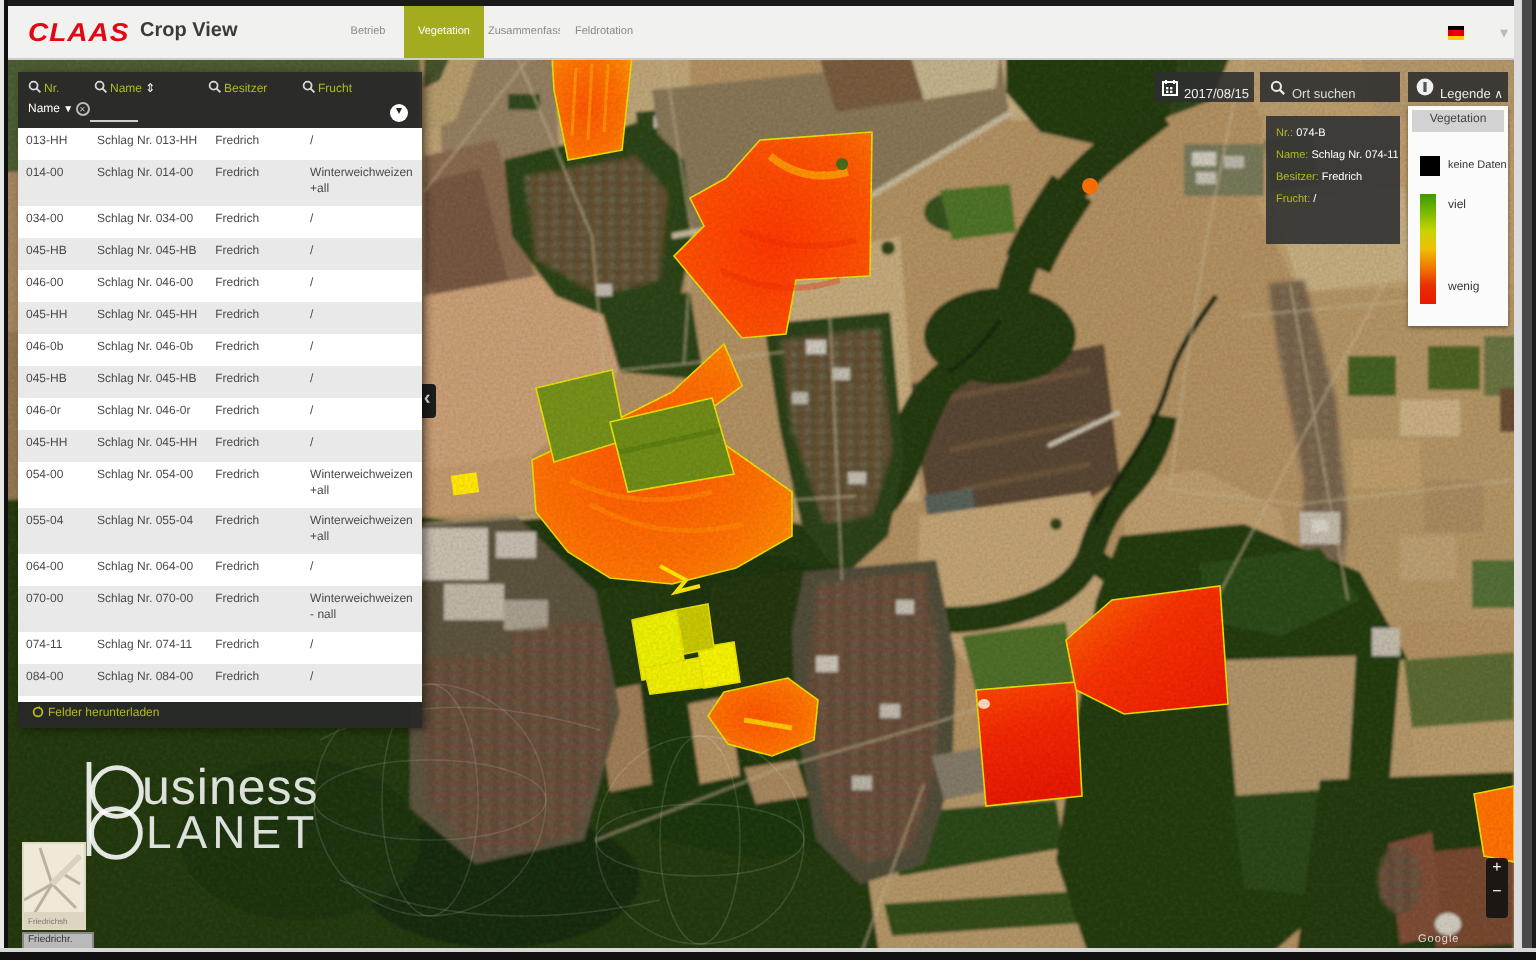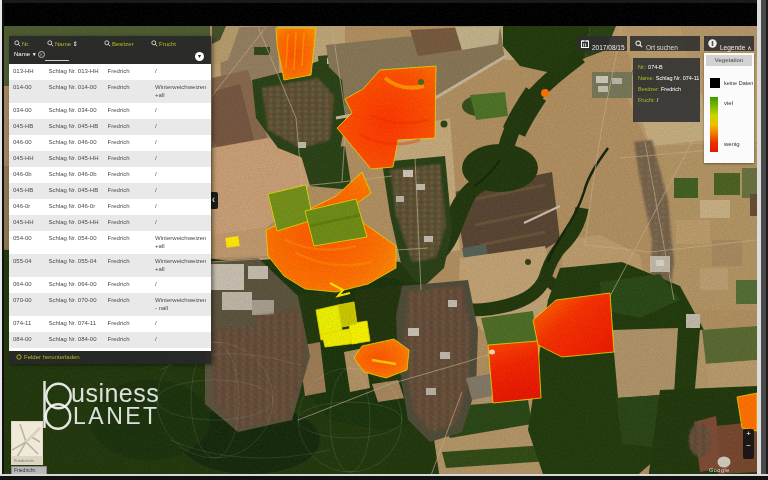--- a/index.html
+++ b/index.html
@@ -362,20 +362,34 @@
 <line x1="14.5" y1="31" x2="14.5" y2="78"></line>
 <circle cx="28.5" cy="46" r="12.2"></circle>
 <circle cx="28" cy="66.5" r="12.2"></circle>
 </g>
 <g fill="#ffffff" fill-opacity="0.85" font-family="Liberation Sans, sans-serif">
 <text x="41" y="52" font-size="25" letter-spacing="0.5">usiness</text>
 <text x="43" y="74" font-size="23" letter-spacing="2.5">LANET</text>
 </g>
 </svg>
 
+<div id="header">
+  <div id="logo">CLAAS</div>
+  <div id="appname">Crop View</div>
+  <div class="nav" id="nav1">Betrieb</div>
+  <div class="nav" id="nav2">Vegetation</div>
+  <div class="nav" id="nav3">Zusammenfassung</div>
+  <div class="nav" id="nav4">Feldrotation</div>
+  <div id="flag">
+        <div style="background:#000"></div>
+        <div style="background:#d00"></div>
+        <div style="background:#fc0"></div>
+      </div>
+  <div id="caret">▾</div>
+</div>
 
 <div id="panel">
   <div id="phead">
     <span class="col" style="left:5px"><svg width="7" height="7" viewBox="0 0 7 7" style="vertical-align:-1px;margin-right:1px">
             <circle cx="2.8" cy="2.8" r="2" fill="none" stroke="#d8dadc" stroke-width="0.9"></circle>
             <line x1="4.3" y1="4.3" x2="6.2" y2="6.2" stroke="#d8dadc" stroke-width="1"></line>
           </svg>Nr.</span>
     <span class="col" style="left:38px"><svg width="7" height="7" viewBox="0 0 7 7" style="vertical-align:-1px;margin-right:1px">
             <circle cx="2.8" cy="2.8" r="2" fill="none" stroke="#d8dadc" stroke-width="0.9"></circle>
             <line x1="4.3" y1="4.3" x2="6.2" y2="6.2" stroke="#d8dadc" stroke-width="1"></line>

